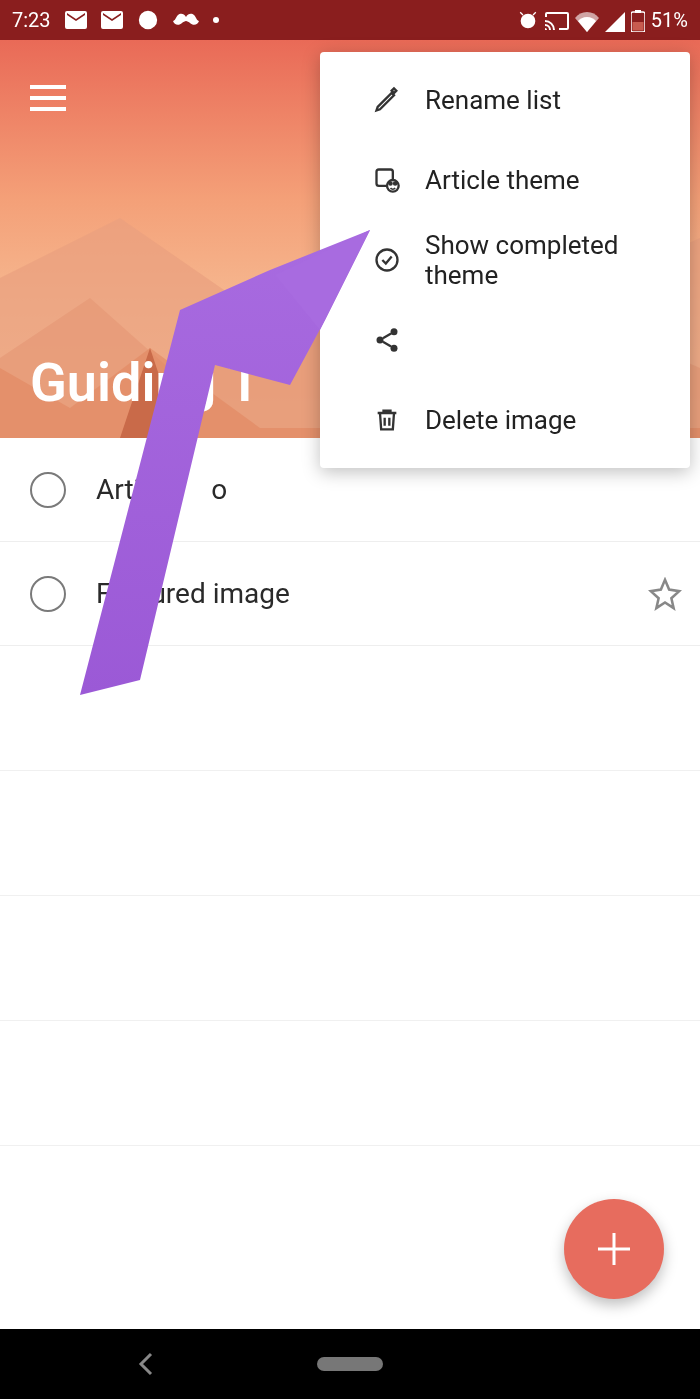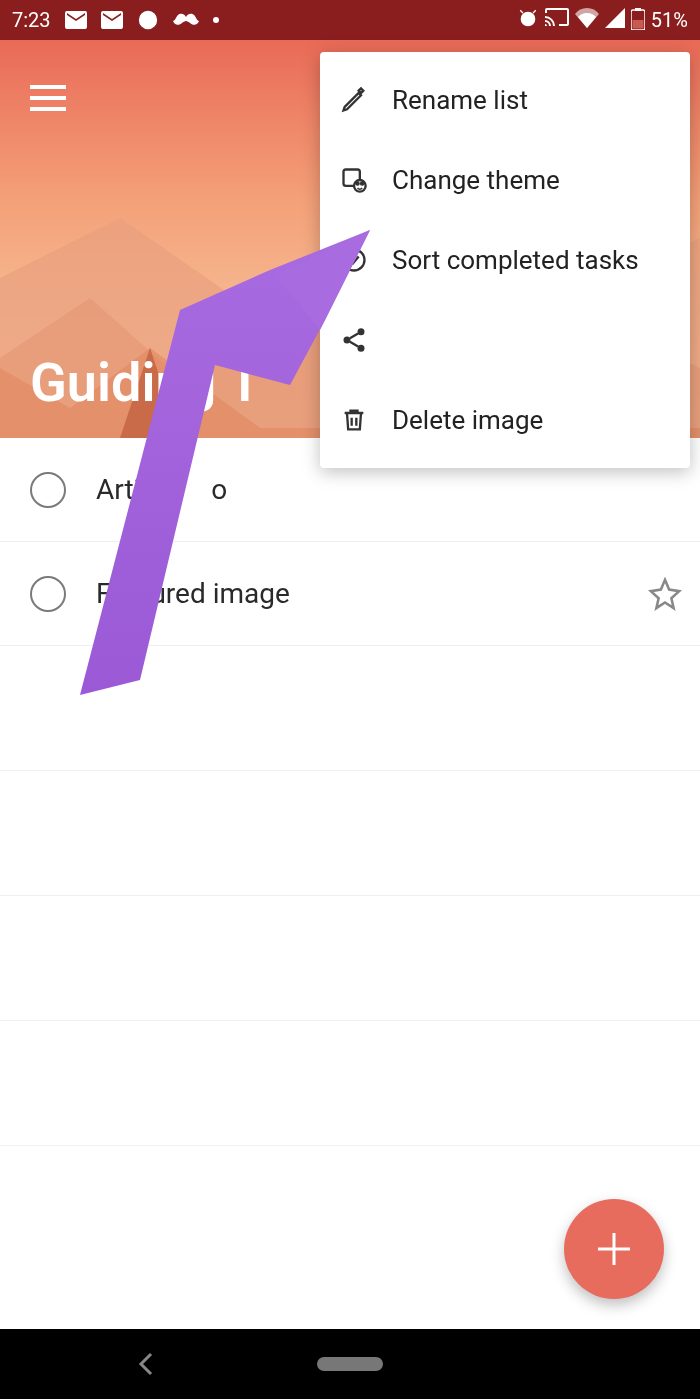--- a/index.html
+++ b/index.html
@@ -2,41 +2,41 @@
 <html><head>
 <meta charset="utf-8">
 <style>
   * { box-sizing: border-box; margin: 0; padding: 0; }
   html, body { width: 700px; height: 1399px; font-family: -apple-system, Roboto, sans-serif; overflow: hidden; }
   body { position: relative; background: #fff; }
 
   
   .status-bar { height: 40px; background: #8a1e1e; color: #fff; display: flex; align-items: center; padding: 1px 12px; font-size: 20px; justify-content: space-between; }
   .status-left { display: flex; align-items: center; gap: 14px; }
-  .status-right { display: flex; align-items: flex-start; gap: 6px; }
+  .status-right { display: flex; align-items: flex-end; gap: 6px; }
   .status-bar svg { display: block; }
 
   
   .header { position: relative; height: 398px; overflow: hidden; }
   .header-bg { position: absolute; inset: 0; background: linear-gradient(to bottom, #e96a57 0%, #f4a078 40%, #f6bb93 70%, #f9d2a6 100%); }
   .mountains { position: absolute; bottom: 0; left: 0; width: 100%; height: 260px; }
   .hamburger { position: absolute; top: 45px; left: 30px; }
   .list-title { position: absolute; bottom: 24px; left: 30px; color: #fff; font-size: 54px; font-weight: 600; }
 
   
   .tasks { background: #fff; }
   .task-row { display: flex; align-items: center; height: 104px; border-bottom: 1px solid #eee; padding: 0 18px 0 30px; }
   .task-circle { width: 36px; height: 36px; border: 2.5px solid #7a7a7a; border-radius: 50%; margin-right: 30px; flex-shrink: 0; }
   .task-label { flex: 1; font-size: 28px; color: #2a2a2a; }
   .task-star { width: 34px; height: 34px; color: #888; }
   .empty-row { height: 125px; border-bottom: 1px solid #f0f0f0; }
 
   
   .menu { position: absolute; top: 52px; right: 10px; width: 370px; background: #fff; border-radius: 4px; box-shadow: 0 4px 18px rgba(0,0,0,0.25); padding: 8px 0; }
-  .menu-item { display: flex; align-items: center; height: 80px; padding: 0 20px; gap: 24px; }
+  .menu-item { display: flex; align-items: center; height: 80px; padding: 0 20px; gap: 24px; margin-left: 33px; }
   .menu-item svg { flex-shrink: 0; }
   .menu-label { font-size: 26px; color: #222; }
 
   
   .fab { position: absolute; bottom: 100px; right: 36px; width: 100px; height: 100px; border-radius: 50%; background: #e76c5e; display: flex; align-items: center; justify-content: center; box-shadow: 0 6px 14px rgba(0,0,0,0.25); }
   .fab svg { display:block; }
 
   
   .nav-bar { position: absolute; bottom: 0; left: 0; right: 0; height: 70px; background: #000; display: flex; align-items: center; justify-content: center; gap: 160px; }
   .nav-pill { width: 66px; height: 14px; border-radius: 8px; background: #777; }
@@ -134,28 +134,28 @@
     <span class="menu-label">Rename list</span>
   </div>
   <div class="menu-item">
     <svg width="28" height="28" viewBox="0 0 24 24" fill="none" stroke="#333" stroke-width="2">
         <rect x="3" y="3" width="14" height="14" rx="2"></rect>
         <circle cx="17" cy="17" r="5" fill="#fff"></circle>
         <circle cx="15" cy="15" r="1" fill="#333"></circle>
         <circle cx="19" cy="15" r="1" fill="#333"></circle>
         <path d="M15 19c1 1 3 1 4 0" stroke-width="1.5"></path>
       </svg>
-    <span class="menu-label">Change theme</span>
+    <span class="menu-label">Article theme</span>
   </div>
   <div class="menu-item">
     <svg width="28" height="28" viewBox="0 0 24 24" fill="none" stroke="#333" stroke-width="2">
         <circle cx="12" cy="12" r="9"></circle>
         <path d="M8 12l3 3 5-6"></path>
       </svg>
-    <span class="menu-label">Sort completed tasks</span>
+    <span class="menu-label">Show completed theme</span>
   </div>
   <div class="menu-item">
     <svg width="28" height="28" viewBox="0 0 24 24" fill="#333">
         <circle cx="18" cy="5" r="3"></circle>
         <circle cx="6" cy="12" r="3"></circle>
         <circle cx="18" cy="19" r="3"></circle>
         <path d="M8.5 10.5L15.5 6.5M8.5 13.5L15.5 17.5" stroke="#333" stroke-width="2"></path>
       </svg>
   </div>
   <div class="menu-item">

